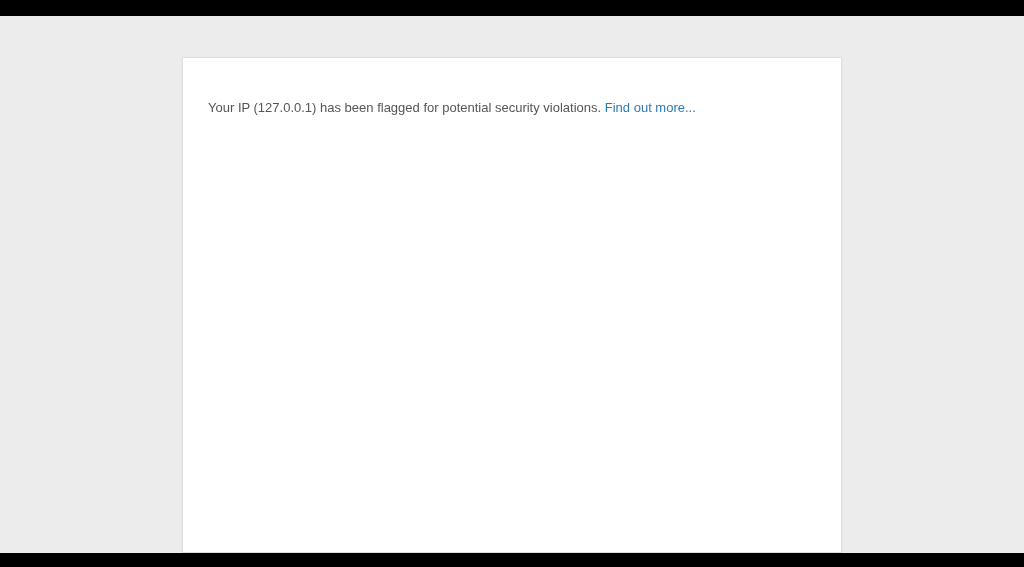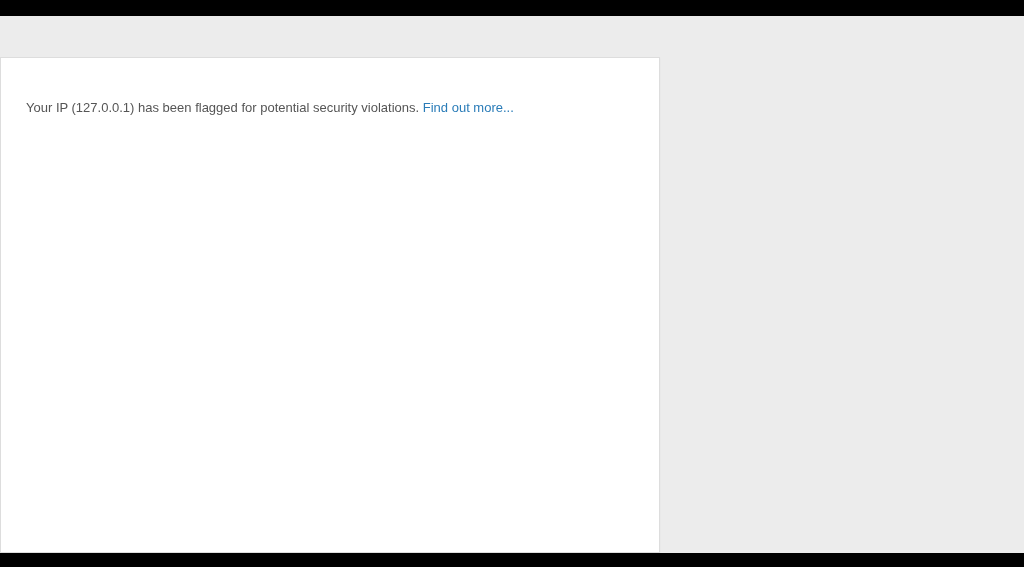--- a/index.html
+++ b/index.html
@@ -32,20 +32,21 @@
       bottom: 0;
       left: 0;
     }
     .content-area {
       position: absolute;
       top: 16px;
       left: 0;
       right: 0;
       bottom: 14px;
       display: flex;
+      justify-content: center;
       padding-top: 41px;
     }
     .message-box {
       width: 660px;
       background: #fff;
       border: 1px solid #ddd;
       box-shadow: 0 1px 2px rgba(0,0,0,0.04);
       padding: 40px 25px 34px 25px;
     }
     .message-text {

